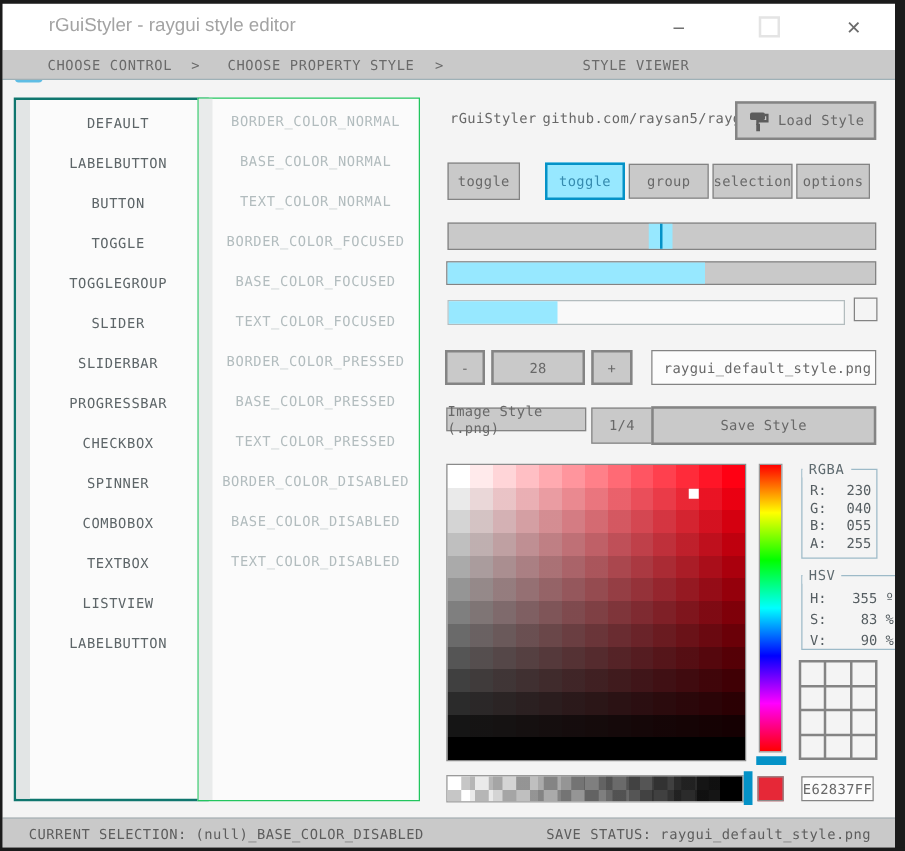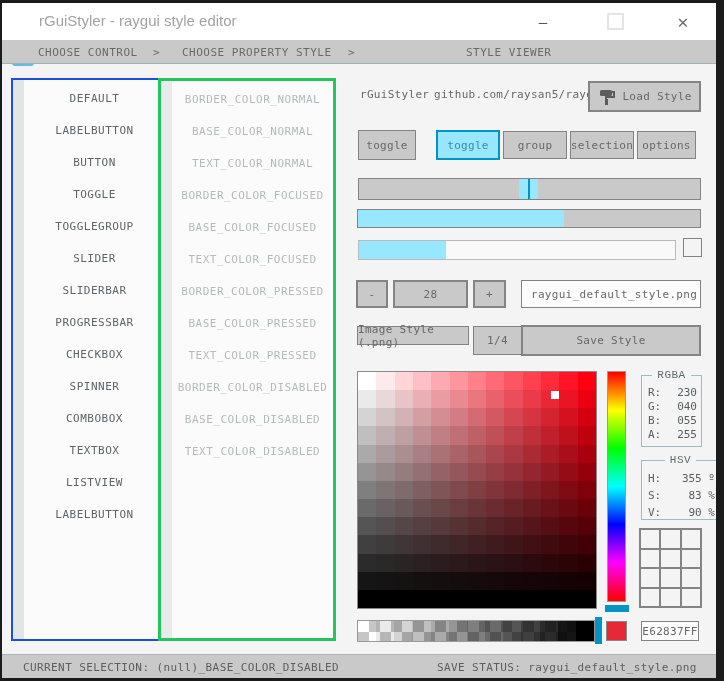--- a/index.html
+++ b/index.html
@@ -19,22 +19,22 @@
   .win-btn{position:absolute;top:0;width:34px;height:37px;display:flex;align-items:center;justify-content:center;}
   #min-btn{left:524px;color:#4f4f4f;font-size:14px;}
   #max-btn{left:596px;}
   #max-btn .sq{width:13px;height:13px;border:2px solid #e4e4e4;}
   #close-btn{left:664px;color:#6b6b6b;font-size:18px;font-weight:400;}
   
   #breadcrumb{position:absolute;left:2px;top:40px;width:714px;height:23px;background:#c9c9c9;border-bottom:1px solid #9fb1b7;}
   #breadcrumb span{position:absolute;top:6px;color:#6a6a6a;letter-spacing:.5px;}
   
   .panel{position:absolute;top:78px;height:563px;background:#fbfbfb;box-sizing:border-box;}
-  #controls-panel{left:11px;width:156px;border:2px solid #1d4ed8;}
-  #props-panel{left:158px;width:178px;border:3px solid #22c55e;}
+  #controls-panel{left:11px;width:156px;border:2px solid #0f766e;}
+  #props-panel{left:158px;width:178px;border:1px solid #22c55e;}
   .scroll-strip{position:absolute;left:0;top:0;bottom:0;width:11px;}
   #controls-panel .scroll-strip{background:#e2e5e5;}
   #props-panel .scroll-strip{background:#e9ebeb;}
   .list{position:absolute;left:11px;right:0;top:2px;}
   .list-item{height:32px;display:flex;align-items:center;justify-content:center;letter-spacing:.5px;}
   #controls-panel .list-item{color:#5d6568;}
   #props-panel .list-item{color:#b2bcbe;}
   
   .lbl{position:absolute;color:#686868;letter-spacing:.3px;}
   .btn{position:absolute;box-sizing:border-box;background:#c9c9c9;border:1px solid #838383;
@@ -75,21 +75,21 @@
         rgba(0,0,0,.25) 23.08% 30.77%, rgba(0,0,0,.333) 30.77% 38.46%, rgba(0,0,0,.417) 38.46% 46.15%,
         rgba(0,0,0,.5) 46.15% 53.85%, rgba(0,0,0,.583) 53.85% 61.54%, rgba(0,0,0,.667) 61.54% 69.23%,
         rgba(0,0,0,.75) 69.23% 76.92%, rgba(0,0,0,.833) 76.92% 84.62%, rgba(0,0,0,.917) 84.62% 92.31%,
         rgba(0,0,0,1) 92.31% 100%),
       conic-gradient(#c6c6c6 90deg,#ffffff 90deg 180deg,#c6c6c6 180deg 270deg,#ffffff 270deg);
     background-size:100% 100%,22px 22px;}
   #alpha-handle{position:absolute;left:595px;top:617px;width:7px;height:27px;background:#0492c7;}
   #color-swatch{position:absolute;left:606px;top:621px;width:21px;height:20px;background:#e62837;border:1px solid #8a8a8a;box-sizing:border-box;}
   
   .groupbox{position:absolute;box-sizing:border-box;border:1px solid #9dbac8;}
-  .groupbox .gb-title{position:absolute;top:-7px;left:0;right:0;text-align:center;font-family:Liberation Mono, monospace;}
+  .groupbox .gb-title{position:absolute;top:-7px;left:0;right:0;}
   .groupbox .gb-title span{background:#f4f4f4;padding:0 5px;color:#5f6b70;letter-spacing:.5px;}
   .gb-rows{position:absolute;left:6px;right:4px;top:9px;}
   .gb-row{display:flex;height:14px;align-items:center;color:#565e62;}
   .gb-row .v{margin-left:auto;}
   #rgba-box{left:641px;top:375px;width:61px;height:72px;}
   #hsv-box{left:641px;top:460px;width:79px;height:60px;}
   #hsv-box .gb-row{height:17px;}
   
   #swatch-grid{position:absolute;left:639px;top:528px;width:63px;height:80px;background:#848484;
     display:grid;grid-template-columns:repeat(3,1fr);grid-template-rows:repeat(4,1fr);gap:2px;padding:2px;box-sizing:border-box;}

